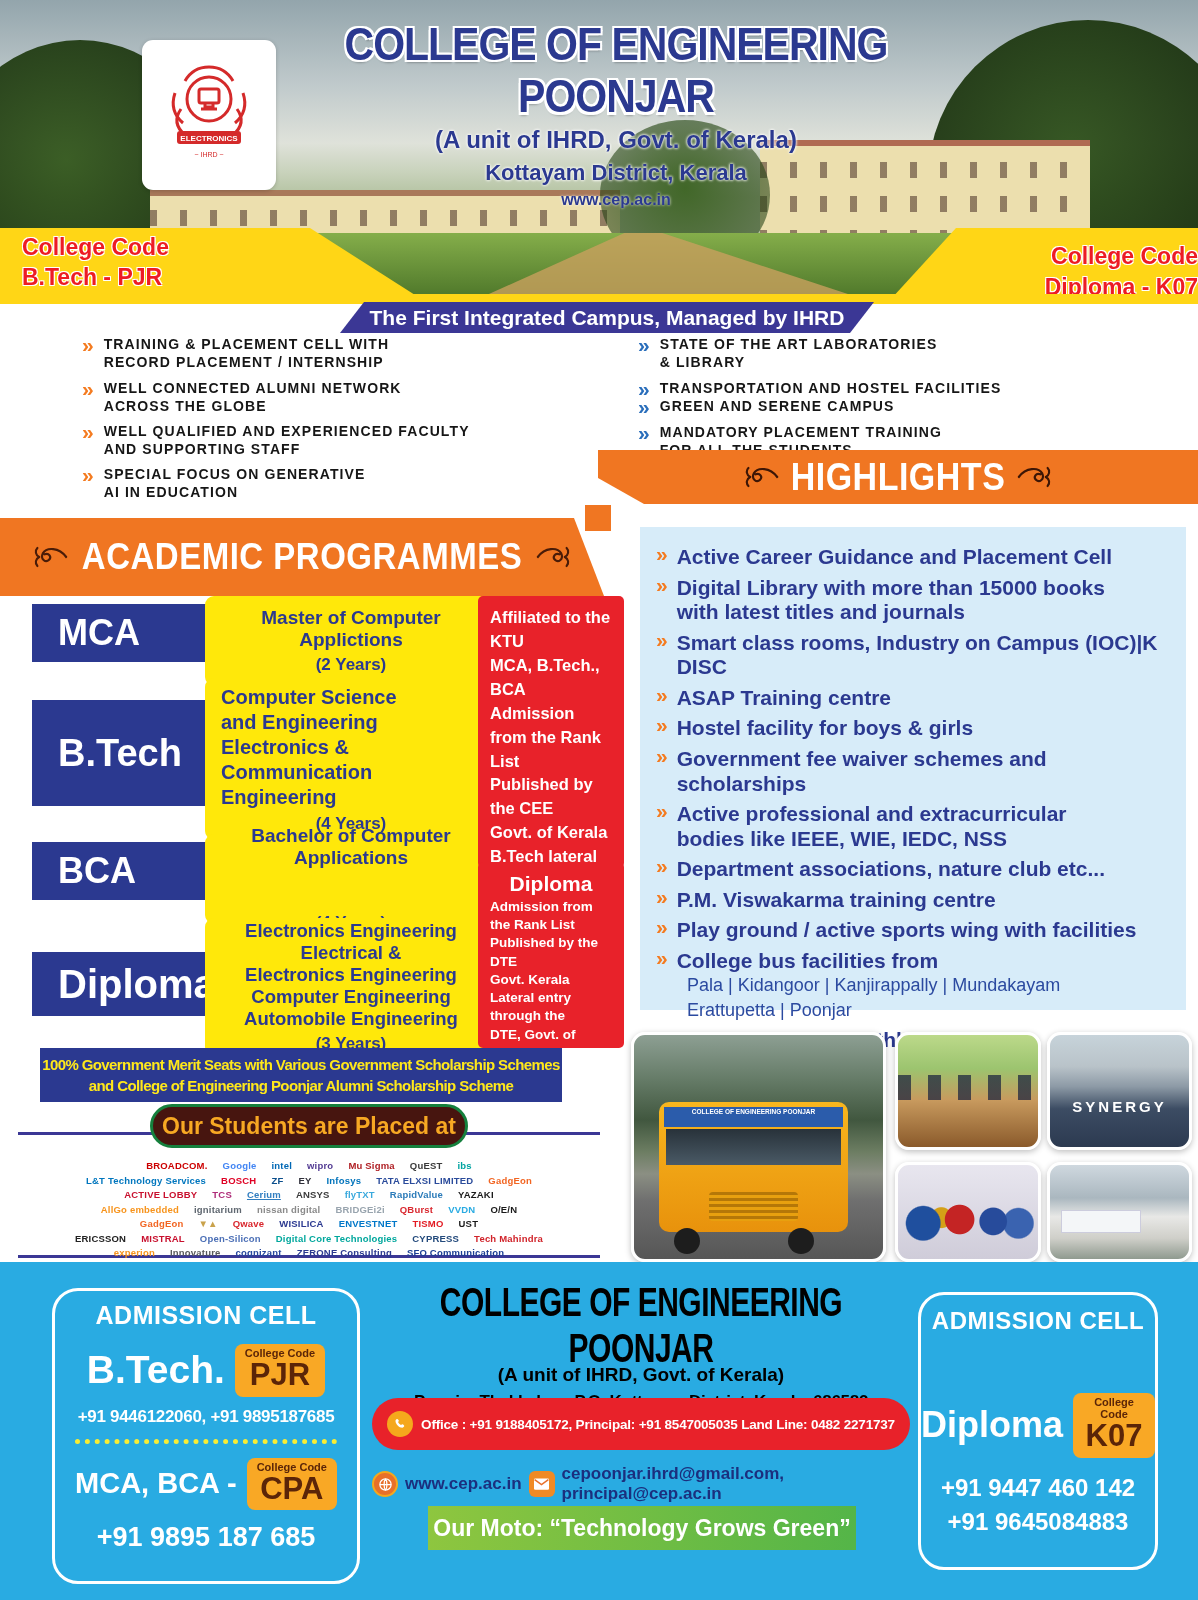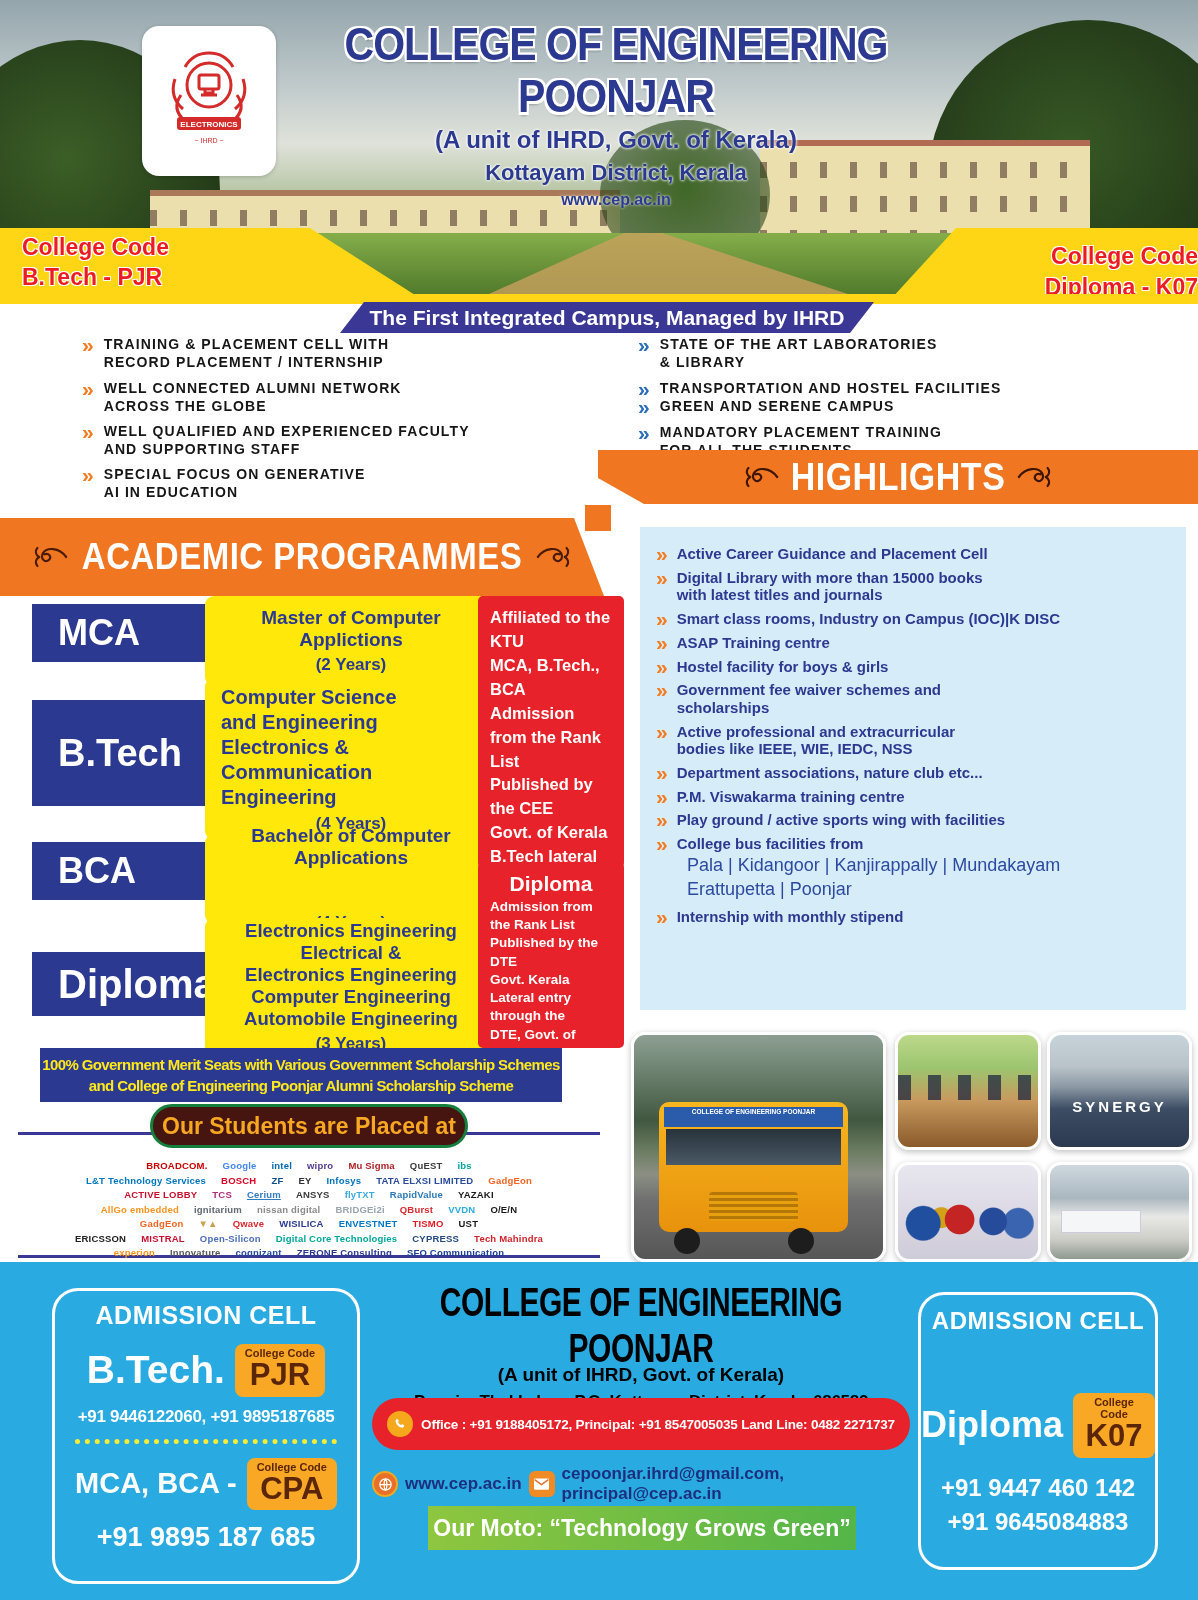--- a/index.html
+++ b/index.html
@@ -13,21 +13,21 @@
         background:linear-gradient(180deg,#93a5ac 0%,#bfc9cb 28%,#dfe2da 48%,#c8d2bb 58%,#b3c2a0 66%);}
   .tree{border-radius:50%;opacity:.96;}
   .t1{left:-60px;top:40px;width:280px;height:300px;background:radial-gradient(circle at 45% 40%,#35591f,#1c3212 72%);}
   .t2{right:-50px;top:20px;width:320px;height:320px;background:radial-gradient(circle at 45% 40%,#30521d,#1a2f10 72%);}
   .t3{left:600px;top:120px;width:170px;height:150px;background:radial-gradient(circle at 50% 45%,#3c6323,#22401399 70%);}
   .bldg{background:#ecdfae;border-top:6px solid #a9795a;}
   .win{background:repeating-linear-gradient(90deg,rgba(70,45,35,.55) 0 7px,transparent 7px 30px);}
   .grass{left:0;top:233px;width:1198px;height:65px;background:linear-gradient(#85ae4a,#4e772a);}
   .path{left:480px;top:0;width:380px;height:65px;background:#c9a05e;opacity:.8;
         clip-path:polygon(38% 0,48% 0,100% 100%,0 100%);}
-  .logo-box{left:142px;top:26px;width:134px;height:150px;background:#fff;border-radius:17px;
+  .logo-box{left:142px;top:40px;width:134px;height:150px;background:#fff;border-radius:11px;
             display:flex;align-items:center;justify-content:center;box-shadow:0 1px 4px rgba(0,0,0,.2);}
   .hero-text{left:286px;top:24px;width:660px;text-align:center;color:#2b3990;}
   .hero-title{font-size:41px;font-weight:900;letter-spacing:-1px;transform:scaleY(1.12);
       text-shadow:-2px -2px 0 #fff,2px -2px 0 #fff,-2px 2px 0 #fff,2px 2px 0 #fff,0 3px 2px rgba(0,0,0,.25);}
   .hero-sub{font-size:24px;font-weight:800;margin-top:8px;text-shadow:0 0 3px #fff,0 0 3px #fff;}
   .hero-loc{font-size:22px;font-weight:800;margin-top:6px;text-shadow:0 0 3px #fff,0 0 3px #fff;}
   .hero-web{font-size:16px;font-weight:800;margin-top:5px;text-shadow:0 0 3px #fff;}
   .code-band{top:228px;height:70px;background:#ffd616;color:#ed1c24;font-weight:900;}
   .code-left{left:0;width:430px;clip-path:polygon(0 0,310px 0,426px 100%,0 100%);
              padding:4px 0 0 22px;font-size:23px;line-height:1.32;
@@ -66,21 +66,21 @@
   .ybox .yrs{text-align:center;font-size:17px;margin-top:4px;}
   .rbox{background:#e8222a;border-radius:5px;color:#fff;font-weight:800;padding:10px 12px;}
   .merit{left:40px;top:1048px;width:522px;height:54px;background:#2b3990;color:#ffe81a;
          font-size:15px;font-weight:800;letter-spacing:-.6px;text-align:center;
          display:flex;align-items:center;justify-content:center;line-height:1.4;}
 
   
   .hl-panel{left:640px;top:527px;width:546px;height:483px;background:#d7ecf9;padding:18px 14px 0 16px;
             box-sizing:border-box;}
   .hl-item{display:flex;gap:9px;margin-bottom:6px;}
-  .hl-item .txt{font-size:15px;font-weight:800;color:#2b3990;line-height:1.17;}
+  .hl-item .txt{font-size:21px;font-weight:800;color:#2b3990;line-height:1.17;}
   .hl-sub{margin:-2px 0 6px 31px;font-size:18px;font-weight:400;color:#2b4aa0;line-height:1.35;}
 
   
   .placed-panel{left:18px;top:1132px;width:582px;height:126px;background:#fff;
                 border-top:3px solid #3b3795;border-bottom:3px solid #3b3795;
                 box-sizing:border-box;padding-top:24px;}
   .placed-pill{left:150px;top:1104px;width:318px;height:44px;background:#47150f;border:3px solid #15803d;
                border-radius:22px;color:#f7a823;font-size:23px;font-weight:900;
                display:flex;align-items:center;justify-content:center;box-sizing:border-box;}
   .logo-row{display:flex;justify-content:center;gap:15px;margin:0 8px 1px;line-height:13.5px;}

